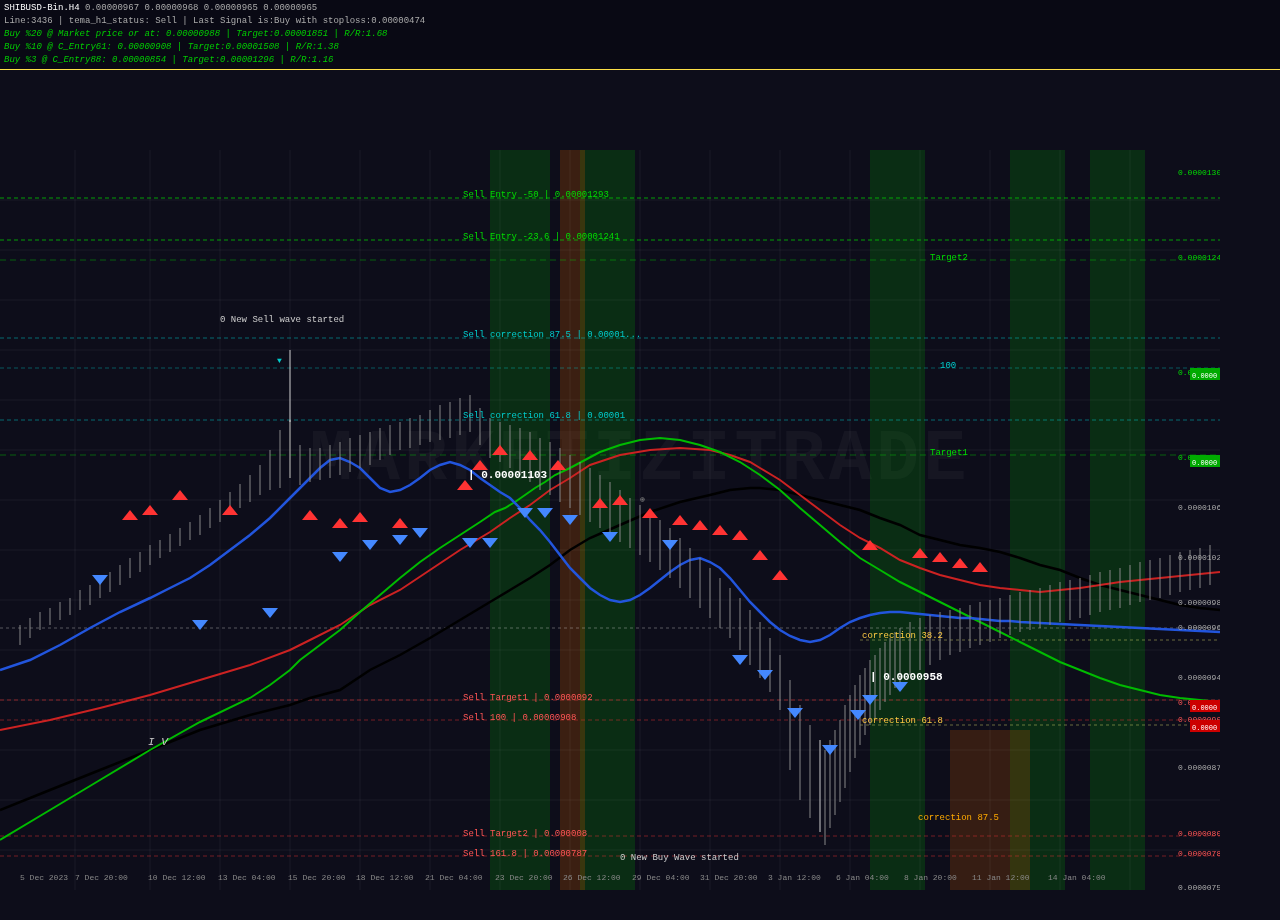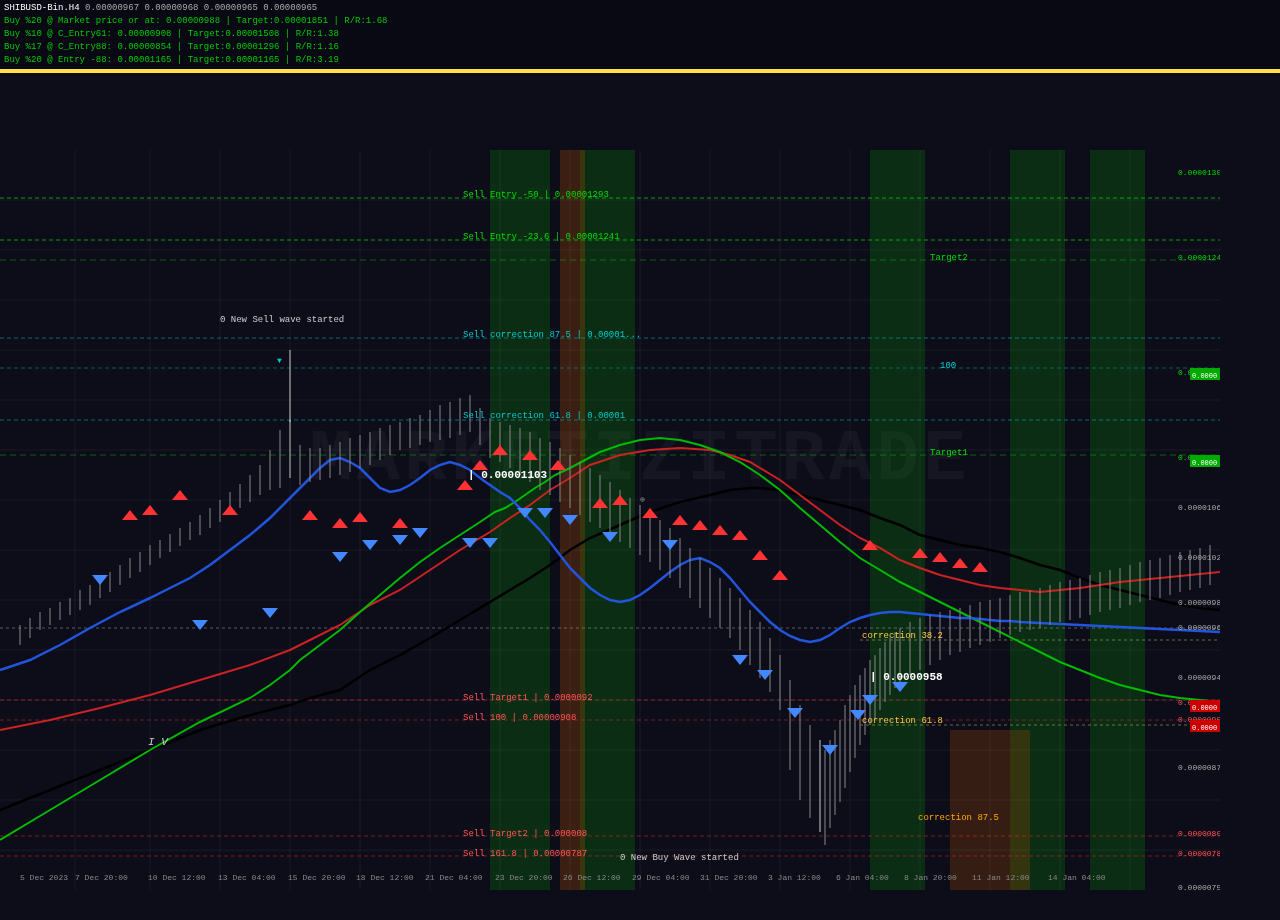--- a/index.html
+++ b/index.html
@@ -20,30 +20,30 @@
     }
     
     #info-bar {
       position: absolute;
       top: 0;
       left: 0;
       right: 0;
       background: rgba(10,10,20,0.95);
       z-index: 100;
       padding: 2px 4px;
-      border-bottom: 4px solid #fde047;
+      border-bottom: 1px solid #fde047;
     }
     .info-line {
       font-size: 9px;
       color: #aaa;
       line-height: 13px;
       white-space: nowrap;
     }
     .info-line .highlight { color: #fff; }
-    .info-line .green { color: #00cc00; }
+    .info-line .green { color: #00cc00; font-style: italic; }
 
     
     #watermark {
       position: absolute;
       top: 50%;
       left: 50%;
       transform: translate(-50%, -50%);
       font-size: 72px;
       font-weight: bold;
       color: rgba(255,255,255,0.04);
@@ -65,31 +65,29 @@
 </head>
 <body>
 
 <div id="chart-container">
 
   <div id="info-bar">
     <div class="info-line">
       <span class="highlight">SHIBUSD-Bin.H4</span>
       <span>0.00000967 0.00000968 0.00000965 0.00000965</span>
     </div>
+    <div class="info-line">Line:3436 | tema_h1_status: Sell | Last Signal is:Buy with stoploss:0.00000474</div>
     <div class="info-line">
       <span class="green">Buy %20 @ Market price or at: 0.00000988 | Target:0.00001851 | R/R:1.68</span>
     </div>
     <div class="info-line">
       <span class="green">Buy %10 @ C_Entry61: 0.00000908 | Target:0.00001508 | R/R:1.38</span>
     </div>
     <div class="info-line">
-      <span class="green">Buy %17 @ C_Entry88: 0.00000854 | Target:0.00001296 | R/R:1.16</span>
-    </div>
-    <div class="info-line">
-      <span class="green">Buy %20 @ Entry -88: 0.00001165 | Target:0.00001165 | R/R:3.19</span>
+      <span class="green">Buy %3 @ C_Entry88: 0.00000854 | Target:0.00001296 | R/R:1.16</span>
     </div>
   </div>
 
   <div id="watermark">MARKETIZITRADE</div>
 
   <svg id="chart-svg" viewBox="0 0 1220 740" preserveAspectRatio="none" style="position:absolute; top:150px; left:0; width:1220px; height:740px; z-index:5;">
 
     <rect x="490" y="0" width="60" height="740" fill="rgba(0,160,0,0.22)"></rect>
     <rect x="580" y="0" width="55" height="740" fill="rgba(0,160,0,0.22)"></rect>
     <rect x="870" y="0" width="55" height="740" fill="rgba(0,160,0,0.22)"></rect>

